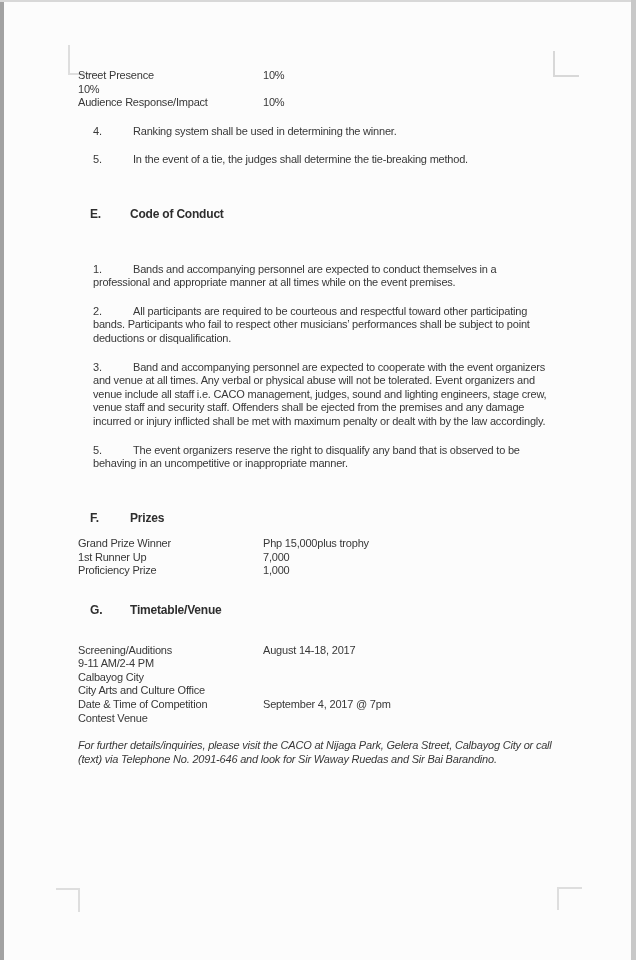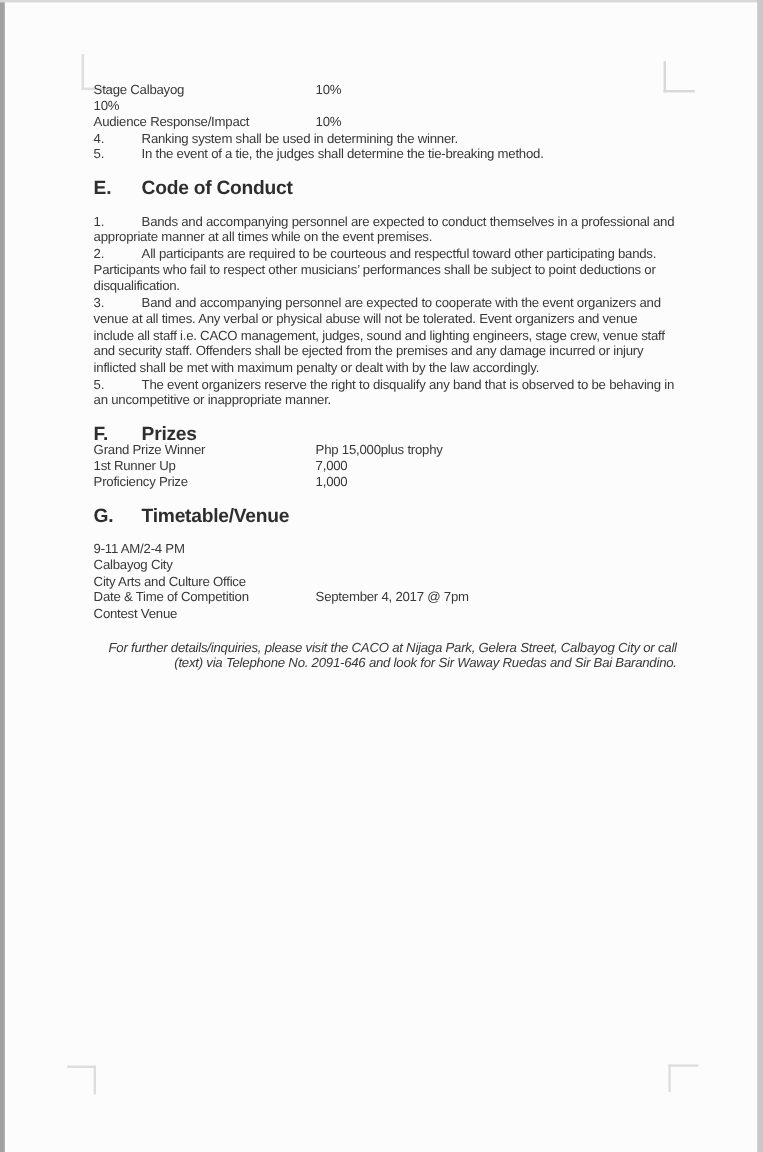--- a/index.html
+++ b/index.html
@@ -27,47 +27,47 @@
   .doc {
     position:absolute; left:78px; top:69px; width:486px;
     font-size:11px; line-height:13.6px; letter-spacing:-0.2px;
   }
   .gap { height:14px; }
 
   .row { display:flex; }
   .row .lbl { flex:0 0 185px; width:185px; }
   .row .val { flex:1 1 auto; }
 
-  .li { margin:0; }
+  .li { margin:15px; }
   .li .num { display:inline-block; width:40px; }
 
-  .heading { font-weight:bold; color:#2e2e2e; margin:0; font-size:16px; line-height:13.6px; }
+  .heading { font-weight:bold; color:#2e2e2e; margin:12px; font-size:12px; line-height:13.6px; }
   .heading .letter { display:inline-block; width:40px; }
 
-  .note { font-style:italic; margin:0;text-align:right; }
+  .note { font-style:italic; margin:0; }
 </style>
 </head>
 <body>
 
 <div class="screen">
 
   <div class="edge edge-left"></div>
   <div class="edge edge-top"></div>
   <div class="edge edge-right"></div>
 
   <div class="mark mark-tl"></div>
   <div class="mark mark-tr"></div>
   <div class="mark mark-bl"></div>
   <div class="mark mark-br"></div>
 
   <main class="doc">
 
     <section>
       <div class="row">
-        <span class="lbl">Stage Calbayog</span>
+        <span class="lbl">Street Presence</span>
         <span class="val">10%</span>
       </div>
       <div class="row">
         <span class="val">10%</span>
       </div>
       <div class="row">
         <span class="lbl">Audience Response/Impact</span>
         <span class="val">10%</span>
       </div>
       <p class="li"><span class="num">4.</span><span>Ranking system shall be used in determining the winner.</span></p>
@@ -102,20 +102,24 @@
         <span class="val">1,000</span>
       </div>
     </section>
 
     <div class="gap"></div>
 
     <section>
       <h2 class="heading"><span class="letter">G.</span><span>Timetable/Venue</span></h2>
       <div class="gap"></div>
       <div class="row">
+        <span class="lbl">Screening/Auditions</span>
+        <span class="val">August 14-18, 2017</span>
+      </div>
+      <div class="row">
         <span class="lbl">9-11 AM/2-4 PM</span>
         <span class="val"></span>
       </div>
       <div class="row">
         <span class="lbl">Calbayog City</span>
         <span class="val"></span>
       </div>
       <div class="row">
         <span class="lbl">City Arts and Culture Office</span>
         <span class="val"></span>

